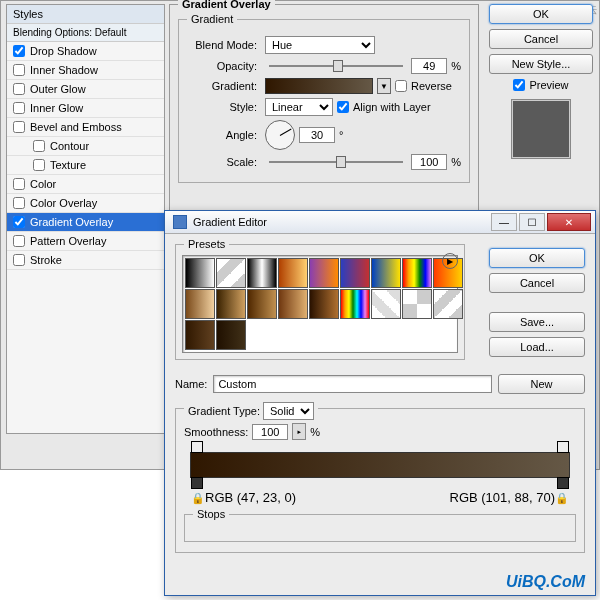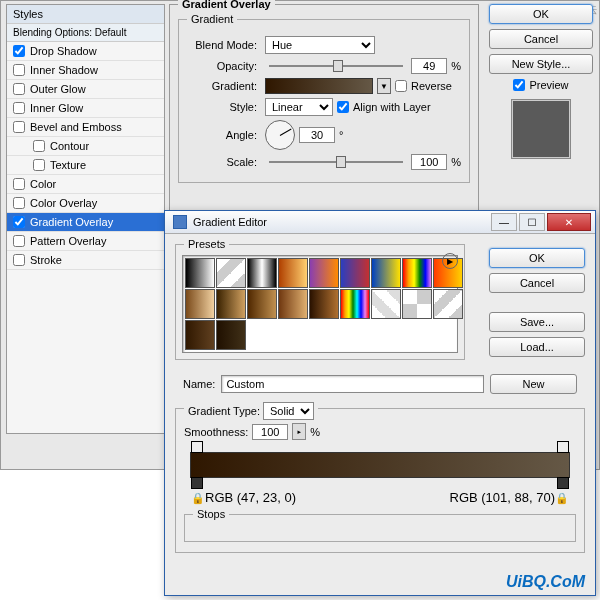--- a/index.html
+++ b/index.html
@@ -38,21 +38,21 @@
 .ge-controls { position: absolute; right: 4px; top: 2px; display: flex; gap: 2px; }
 .wbtn { width: 26px; height: 18px; border: 1px solid #aaa; background: #e8edf3; display: flex; align-items: center; justify-content: center; font-size: 10px; cursor: pointer; }
 .wbtn.close { background: linear-gradient(#e07070, #c43030); color: #fff; width: 44px; border-color: #902020; }
 .ge-body { padding: 10px; position: relative; }
 .presets-box { position: relative; border: 1px solid #aaa; width: 290px; padding: 10px 6px 6px 6px; }
 .presets-box .ptitle { position: absolute; top: -7px; left: 8px; background: #ececec; padding: 0 4px; }
 .presets-grid { display: grid; grid-template-columns: repeat(9, 30px); grid-auto-rows: 30px; gap: 1px; border: 1px solid #888; padding: 2px; background: #fff; box-shadow: inset 1px 1px 2px rgba(0,0,0,.3); }
 .preset { border: 1px solid #555; }
 .play-btn { position: absolute; right: 6px; top: 8px; width: 16px; height: 16px; border: 1px solid #666; border-radius: 50%; display: flex; align-items: center; justify-content: center; font-size: 8px; }
 .ge-right-btns { position: absolute; right: 10px; top: 14px; width: 96px; }
-.name-row { display: flex; align-items: center; gap: 6px; margin: 14px 8px; }
+.name-row { display: flex; align-items: center; gap: 6px; margin: 14px 0; }
 .name-input { flex: 1; border: 1px solid #888; padding: 2px 4px; box-shadow: inset 1px 1px 2px rgba(0,0,0,.2); }
 .grad-type-group { border: 1px solid #aaa; padding: 10px 8px; position: relative; }
 .grad-type-group .gt-title { position: absolute; top: -7px; left: 8px; background: #ececec; padding: 0 4px; }
 .big-gradient { width: 380px; height: 26px; margin: 12px auto 0; background: linear-gradient(90deg, #2f1700, #655846); border: 1px solid #333; position: relative; }
 .stop-marker { position: absolute; bottom: -12px; width: 12px; height: 12px; background: #333; border: 1px solid #000; }
 .stop-marker.top { top: -12px; bottom: auto; background: #eee; }
 .rgb-label { position: absolute; font-size: 13px; }
 .rgb-label.left { left: 14px; bottom: -28px; }
 .rgb-label.right { right: 14px; bottom: -28px; }
 .lock { position: absolute; bottom: -28px; font-size: 11px; }

